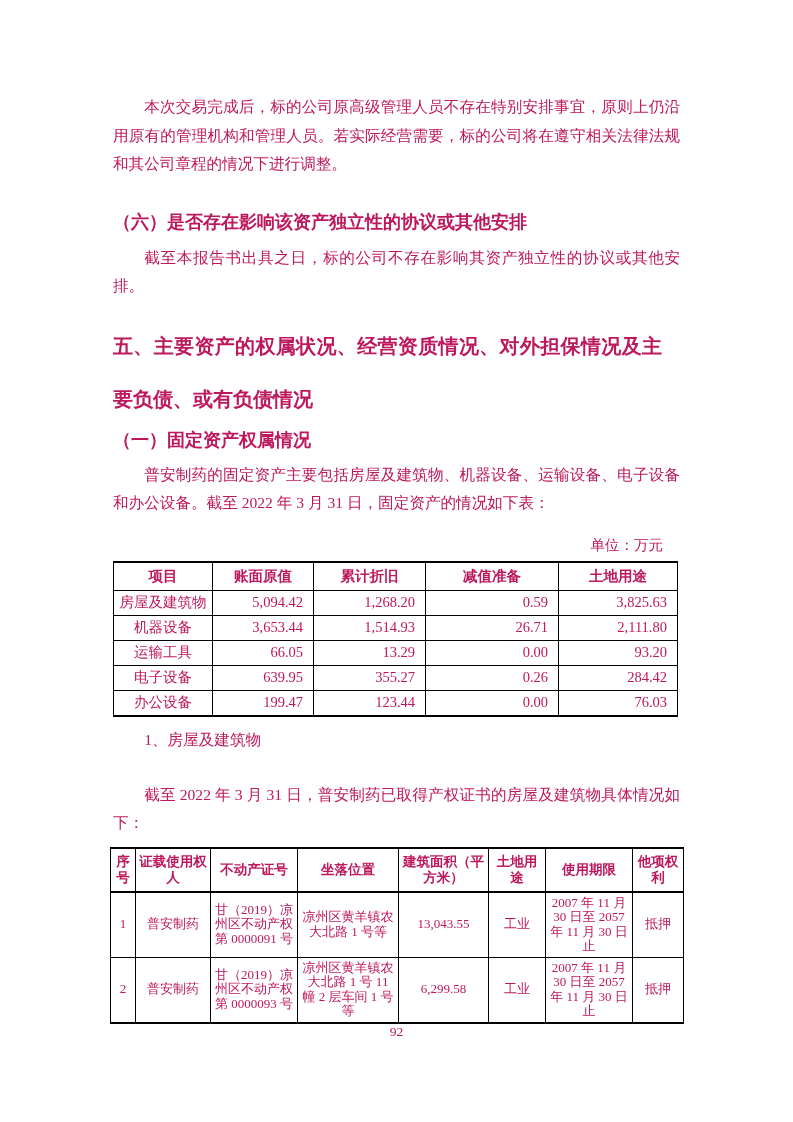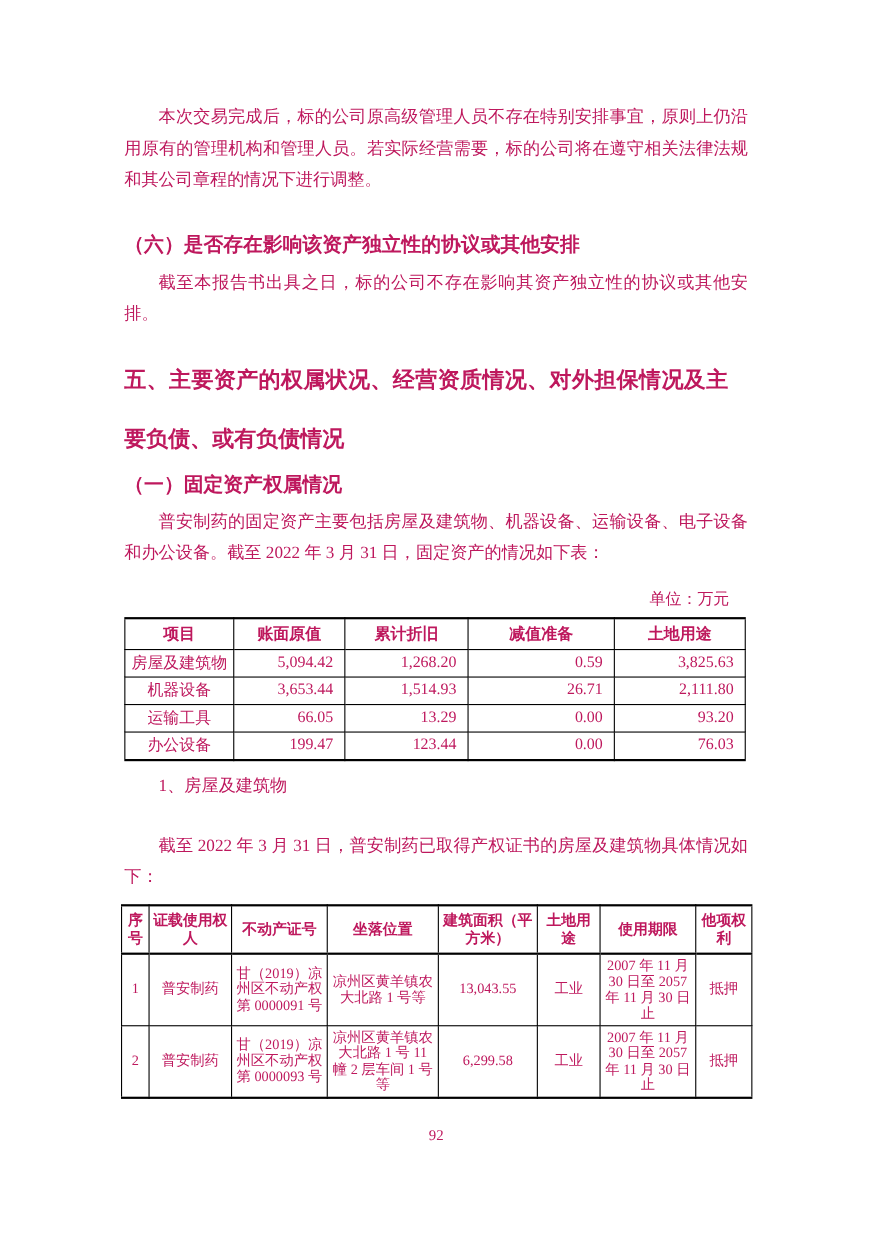--- a/index.html
+++ b/index.html
@@ -120,20 +120,27 @@
         <td class="n">1,514.93</td>
         <td class="n">26.71</td>
         <td class="n">2,111.80</td>
       </tr>
       <tr>
         <td class="c">运输工具</td>
         <td class="n">66.05</td>
         <td class="n">13.29</td>
         <td class="n">0.00</td>
         <td class="n">93.20</td>
+      </tr>
+      <tr>
+        <td class="c">电子设备</td>
+        <td class="n">639.95</td>
+        <td class="n">355.27</td>
+        <td class="n">0.26</td>
+        <td class="n">284.42</td>
       </tr>
       <tr>
         <td class="c">办公设备</td>
         <td class="n">199.47</td>
         <td class="n">123.44</td>
         <td class="n">0.00</td>
         <td class="n">76.03</td>
       </tr>
     </tbody>
   </table>

